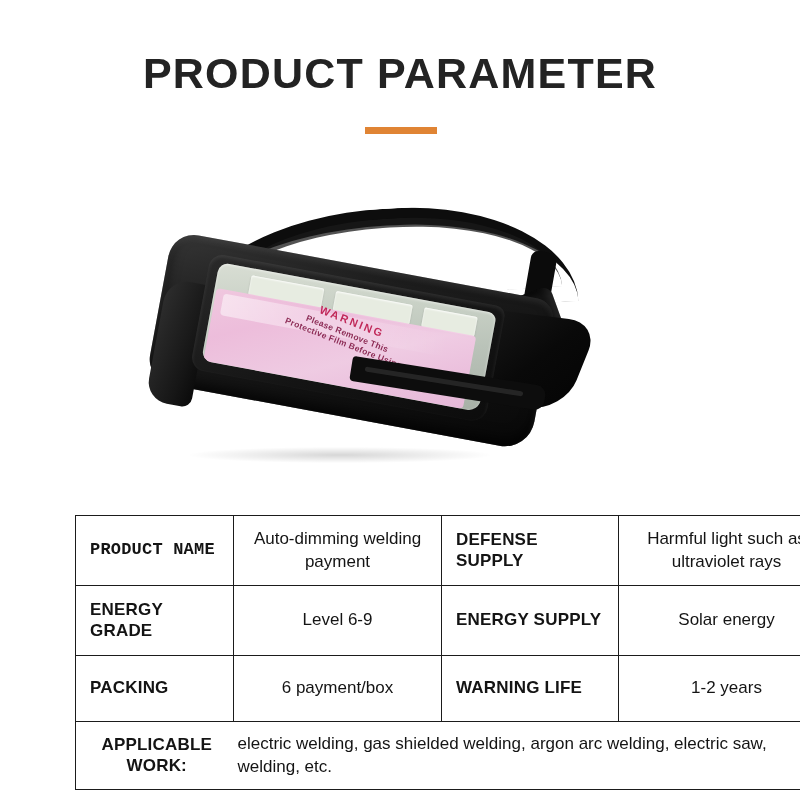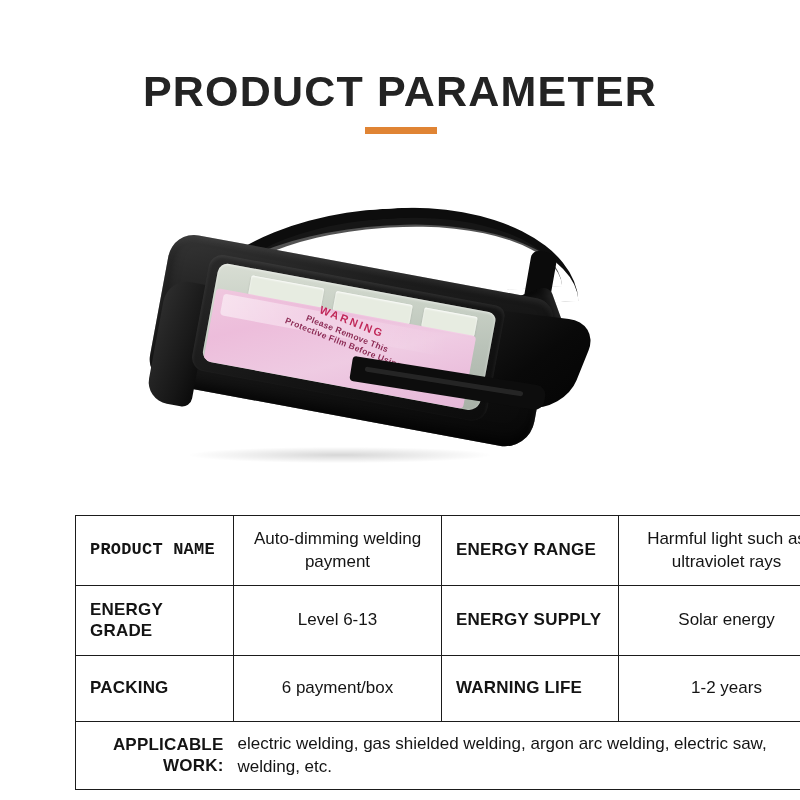--- a/index.html
+++ b/index.html
@@ -28,21 +28,20 @@
     top: 52px;
     left: 0;
     width: 800px;
     text-align: center;
     font-size: 43px;
     font-weight: bold;
     letter-spacing: 1.2px;
     color: #232323;
     line-height: 1;
     white-space: nowrap;
-    margin-top: 18px;
   }
   .title-divider {
     position: absolute;
     top: 127px;
     left: 365px;
     width: 72px;
     height: 7px;
     background: #E08434;
   }
 
@@ -309,21 +308,21 @@
     line-height: 1.18;
     letter-spacing: .2px;
     padding-left: 14px;
   }
   td.value {
     text-align: center;
     line-height: 1.3;
   }
   td.applicable-label {
     font-weight: bold;
-    text-align: right;
+    text-align: center;
     line-height: 1.18;
     letter-spacing: .2px;
     padding-left: 14px;
     border-right: none;
   }
   td.applicable-value {
     text-align: left;
     line-height: 1.35;
     border-left: none;
     padding-left: 4px;
@@ -371,26 +370,26 @@
     <div class="strap-tail-hi"></div>
   </div>
   <div class="product-shadow"></div>
 </div>
 
 <table class="spec-table">
   <tbody>
     <tr>
       <td class="label" style="width: 133px; font-family: Liberation Mono, monospace;">PRODUCT NAME</td>
       <td class="value" style="width: 187px;">Auto-dimming welding payment</td>
-      <td class="label" style="width: 152px;">ENERGY RANGE</td>
+      <td class="label" style="width: 152px;">DEFENSE SUPPLY</td>
       <td class="value" style="width: 195px;">Harmful light such as ultraviolet rays</td>
     </tr>
     <tr>
       <td class="label">ENERGY GRADE</td>
-      <td class="value">Level 6-13</td>
+      <td class="value">Level 6-9</td>
       <td class="label">ENERGY SUPPLY</td>
       <td class="value">Solar energy</td>
     </tr>
     <tr class="row-packing">
       <td class="label">PACKING</td>
       <td class="value">6 payment/box</td>
       <td class="label">WARNING LIFE</td>
       <td class="value">1-2 years</td>
     </tr>
     <tr class="row-applicable">

